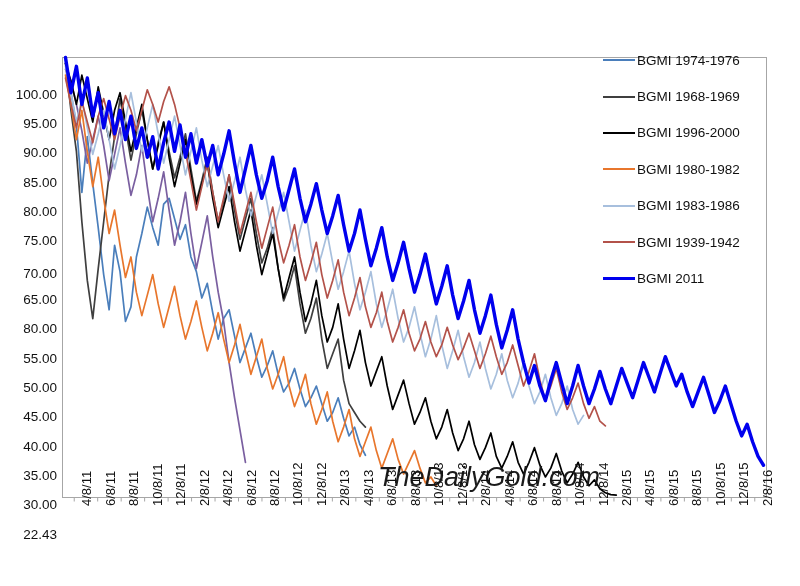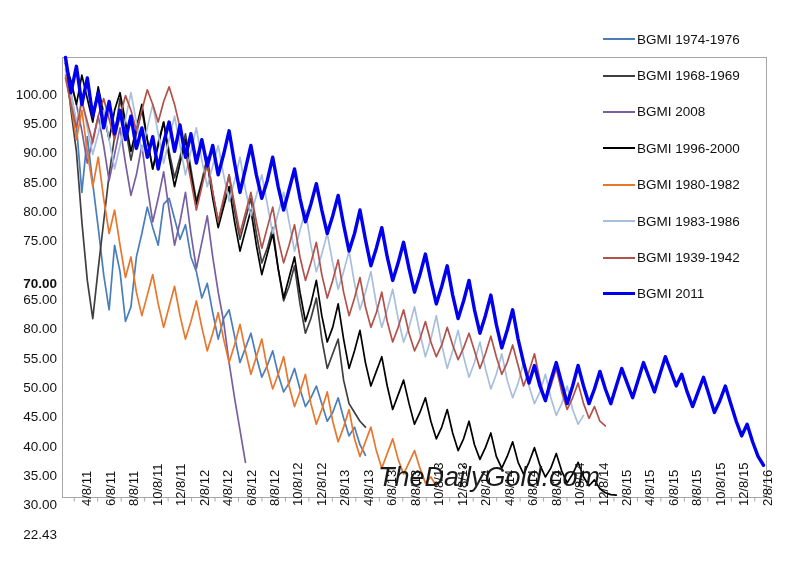--- a/index.html
+++ b/index.html
@@ -32,21 +32,21 @@
   }
   #y-axis-labels{position:absolute;left:0px;top:0px;width:57px;height:586px;margin-top:36px;}
   #x-axis-labels{position:absolute;left:0;top:0;width:800px;height:586px;}
   .xlabel{
     position:absolute;
     font-size:13px;color:#111111;
     white-space:nowrap;
     transform-origin:left top;
     transform:rotate(-90deg);
   }
-  #legend{position:absolute;left:603px;top:21px;width:197px;text-align:center;}
+  #legend{position:absolute;left:603px;top:42px;width:197px;text-align:center;}
   .legend-row{
     display:flex;align-items:center;
     height:36.4px;
   }
   .legend-swatch{
     width:32px;height:0;flex:0 0 32px;margin-right:2px;
     border-top-style:solid;
   }
   .legend-text{
     font-size:13.5px;color:#111111;white-space:nowrap;
@@ -59,21 +59,21 @@
 <div id="chart-root">
 
 
   <div id="y-axis-labels">
       <div class="ylabel" style="top: 57.5px;">100.00</div>
       <div class="ylabel" style="top: 86.8333px;">95.00</div>
       <div class="ylabel" style="top: 116.167px;">90.00</div>
       <div class="ylabel" style="top: 145.5px;">85.00</div>
       <div class="ylabel" style="top: 174.833px;">80.00</div>
       <div class="ylabel" style="top: 204.167px; text-align: center;">75.00</div>
-      <div class="ylabel" style="top: 247px; font-weight: bold;">70.00</div>
+      <div class="ylabel" style="top: 237px;">70.00</div>
       <div class="ylabel" style="top: 262.833px;">65.00</div>
       <div class="ylabel" style="top: 292.167px;">80.00</div>
       <div class="ylabel" style="top: 321.5px;">55.00</div>
       <div class="ylabel" style="top: 350.833px; text-align: right;">50.00</div>
       <div class="ylabel" style="top: 380.167px;">45.00</div>
       <div class="ylabel" style="top: 409.5px;">40.00</div>
       <div class="ylabel" style="top: 438.833px;">35.00</div>
       <div class="ylabel" style="top: 468.167px;">30.00</div>
       <div class="ylabel" style="top: 497.5px;">22.43</div>
     </div>
@@ -164,24 +164,20 @@
   <div id="legend">
       <div class="legend-row">
         <span class="legend-swatch" style="border-top-color: rgb(74, 126, 187); border-top-width: 2px;"></span>
         <span class="legend-text">BGMI 1974-1976</span>
       </div>
       <div class="legend-row">
         <span class="legend-swatch" style="border-top-color: rgb(63, 63, 63); border-top-width: 2px;"></span>
         <span class="legend-text">BGMI 1968-1969</span>
       </div>
       <div class="legend-row">
-        <span class="legend-swatch" style="border-top-color: rgb(122, 95, 160); border-top-width: 2px;"></span>
-        <span class="legend-text">BGMI 2008</span>
-      </div>
-      <div class="legend-row">
         <span class="legend-swatch" style="border-top-color: rgb(0, 0, 0); border-top-width: 2px;"></span>
         <span class="legend-text">BGMI 1996-2000</span>
       </div>
       <div class="legend-row">
         <span class="legend-swatch" style="border-top-color: rgb(232, 118, 44); border-top-width: 2px;"></span>
         <span class="legend-text">BGMI 1980-1982</span>
       </div>
       <div class="legend-row">
         <span class="legend-swatch" style="border-top-color: rgb(167, 191, 221); border-top-width: 2px;"></span>
         <span class="legend-text">BGMI 1983-1986</span>

